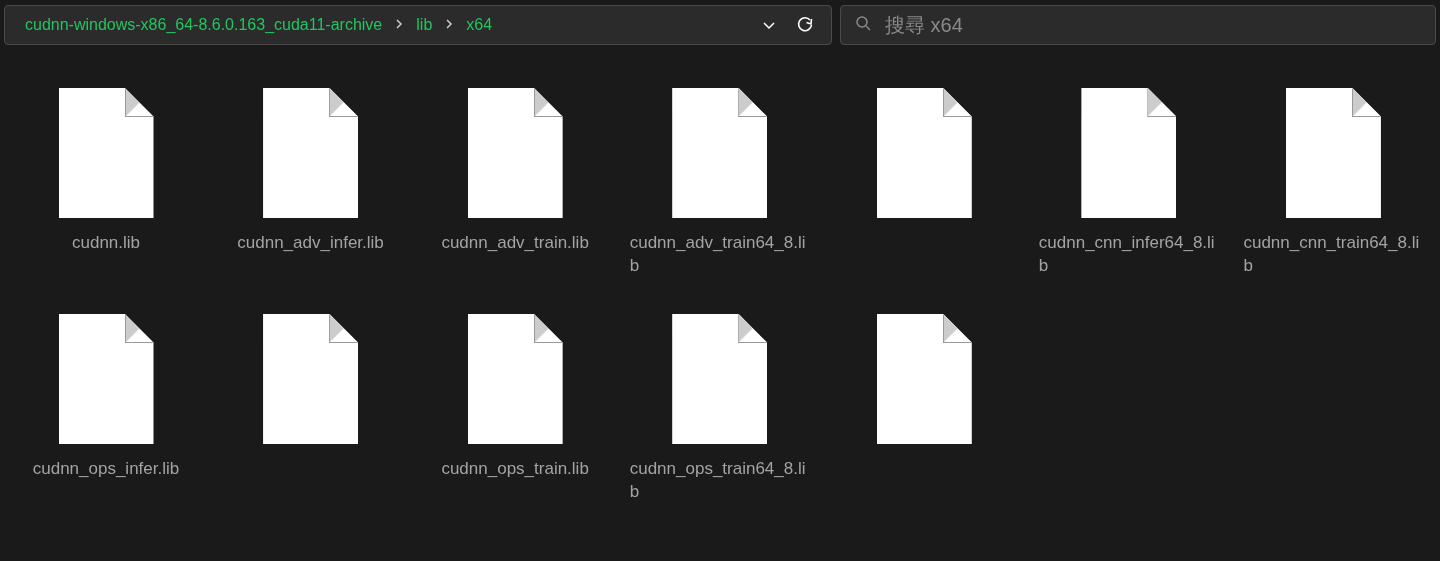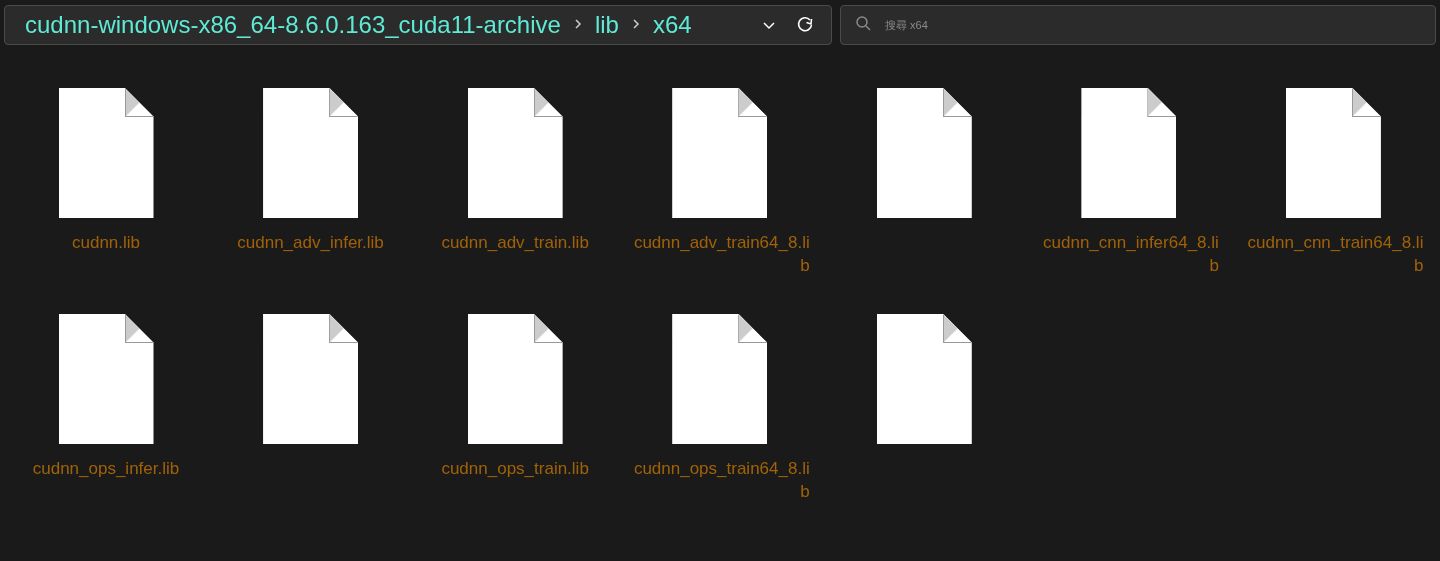--- a/index.html
+++ b/index.html
@@ -29,23 +29,23 @@
       border: 1px solid #4a4a4a;
       border-radius: 4px;
       height: 40px;
       flex: 0 0 828px;
       padding: 0 8px;
     }
     .breadcrumb {
       display: flex;
       align-items: center;
       flex: 1;
-      font-size: 24px;
+      font-size: 16px;
       padding-left: 8px;
-      color: #5eead4;
+      color: #22c55e;
       gap: 4px;
       overflow: hidden;
       white-space: nowrap;
     }
     .breadcrumb-segment {
       cursor: pointer;
       padding: 2px 4px;
     }
     .breadcrumb-separator {
       font-size: 12px;
@@ -71,21 +71,21 @@
       flex: 1;
       padding: 0 14px;
       gap: 14px;
     }
     .search-input {
       flex: 1;
       background: transparent;
       border: none;
       outline: none;
       color: #ffffff;
-      font-size: 11px;
+      font-size: 20px;
     }
     .search-input::placeholder {
       color: #8a8a8a;
     }
     .file-grid {
       display: grid;
       grid-template-columns: repeat(7, 1fr);
       padding: 30px 4px 0 4px;
       gap: 20px 0;
     }
@@ -117,22 +117,22 @@
       right: 0;
       width: 29px;
       height: 29px;
       background: linear-gradient(135deg, #cccccc 0%, #cccccc 48%, #ffffff 52%);
       clip-path: polygon(0 0, 100% 100%, 0 100%);
       border-left: 1px solid #999;
       border-bottom: 1px solid #999;
     }
     .file-label {
       font-size: 17px;
-      text-align: right;
-      color: #a16207;
+      text-align: left;
+      color: #a3a3a3;
       line-height: 1.35;
       max-width: 180px;
       word-break: break-all;
       min-height: 46px;
     }
     .chevron-icon svg, .refresh-icon svg, .search-icon-wrap svg {
       stroke: #ffffff;
       fill: none;
     }
     .search-icon-wrap svg {

